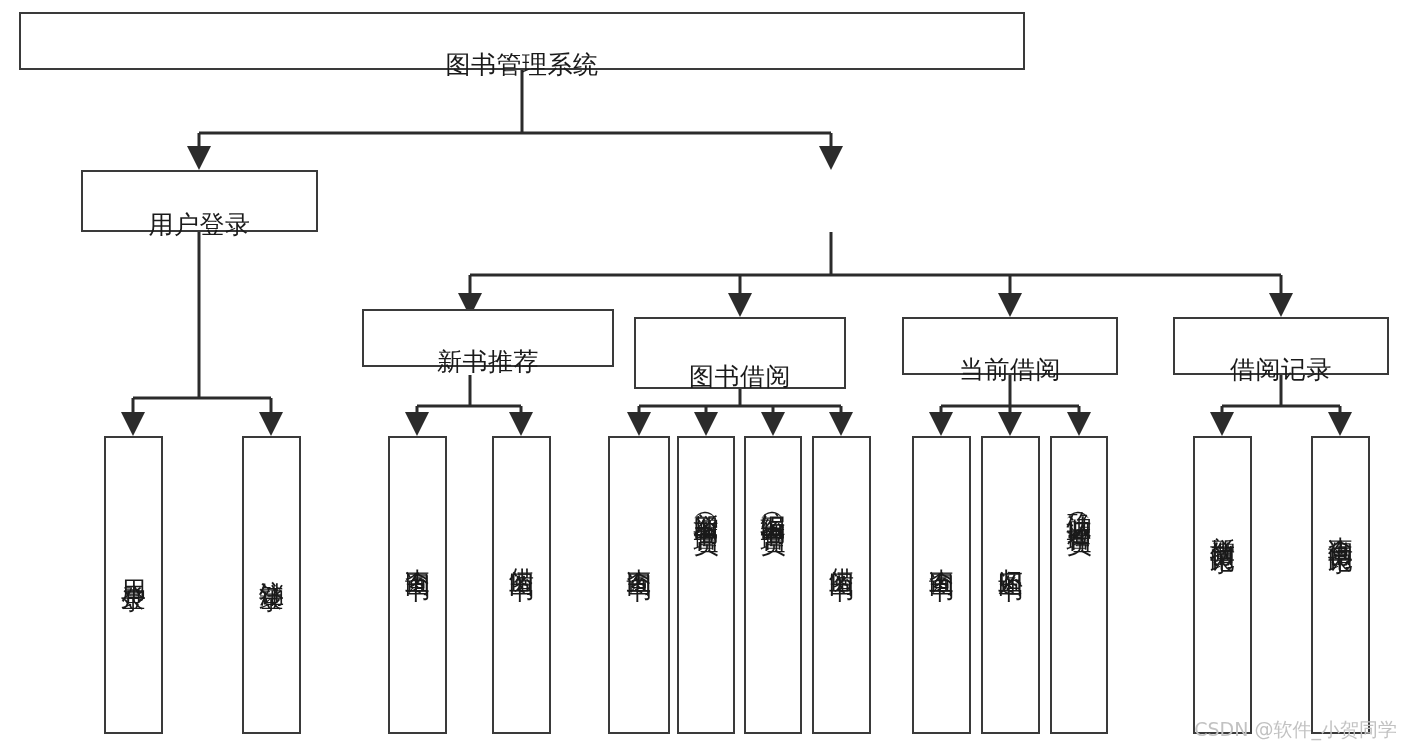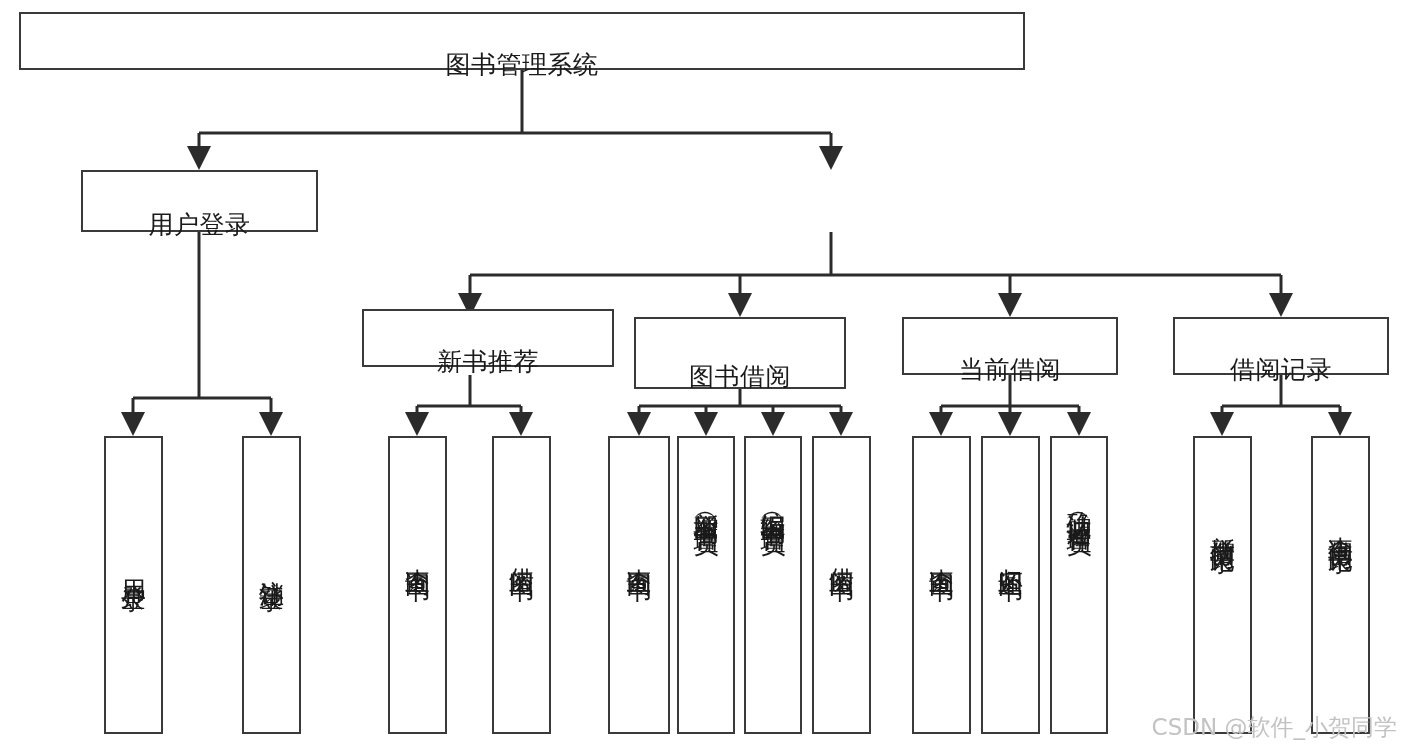--- a/index.html
+++ b/index.html
@@ -62,21 +62,21 @@
     text-orientation: upright;
     font-size: 25px;
     line-height: 1.0;
     letter-spacing: 3px;
     white-space: nowrap;
   }
   #watermark {
     position: absolute;
     right: 8px;
     bottom: 4px;
-    font-size: 23px;
+    font-size: 19px;
     color: #c2c2c2;
     white-space: nowrap;
     font-family: "DejaVu Sans", "Liberation Sans", sans-serif;
   }
 </style>
 </head>
 <body>
 
 <div id="diagram-root">
 

